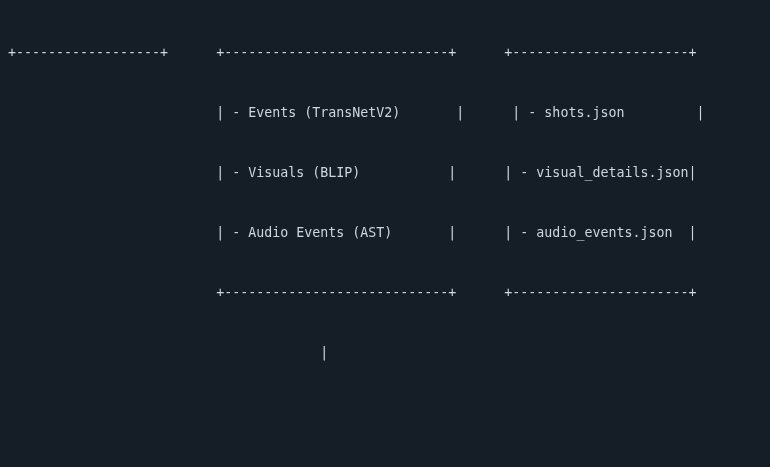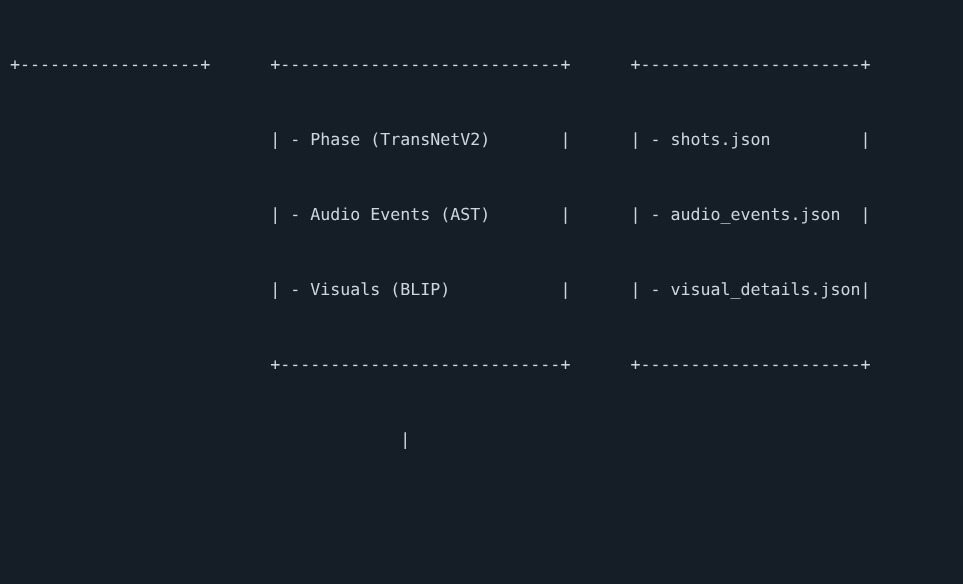--- a/index.html
+++ b/index.html
@@ -22,23 +22,23 @@
   .diagram-line {
     height: 20px;
     white-space: pre;
   }
 </style>
 </head>
 <body>
 
 <div class="ascii-diagram">
   <div class="diagram-line"> +------------------+      +----------------------------+      +----------------------+</div>
-  <div class="diagram-line">                           | - Phase (TransNetV2)       |      | - shots.json         |</div>
+  <div class="diagram-line">                           | - Events (TransNetV2)       |      | - shots.json         |</div>
+  <div class="diagram-line">                           | - Visuals (BLIP)           |      | - visual_details.json|</div>
   <div class="diagram-line">                           | - Audio Events (AST)       |      | - audio_events.json  |</div>
-  <div class="diagram-line">                           | - Visuals (BLIP)           |      | - visual_details.json|</div>
   <div class="diagram-line">                           +----------------------------+      +----------------------+</div>
   <div class="diagram-line">                                        |</div>
   
   
   
   
   
   
   
   

